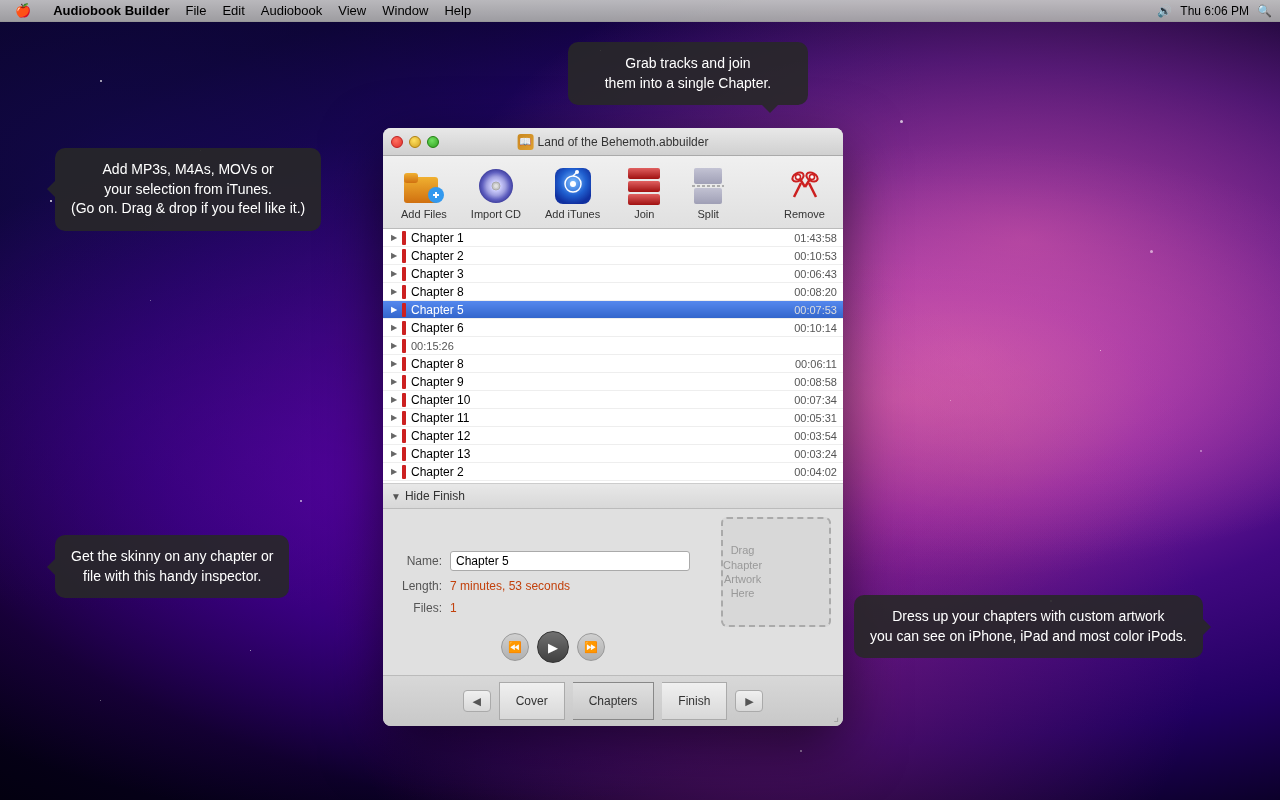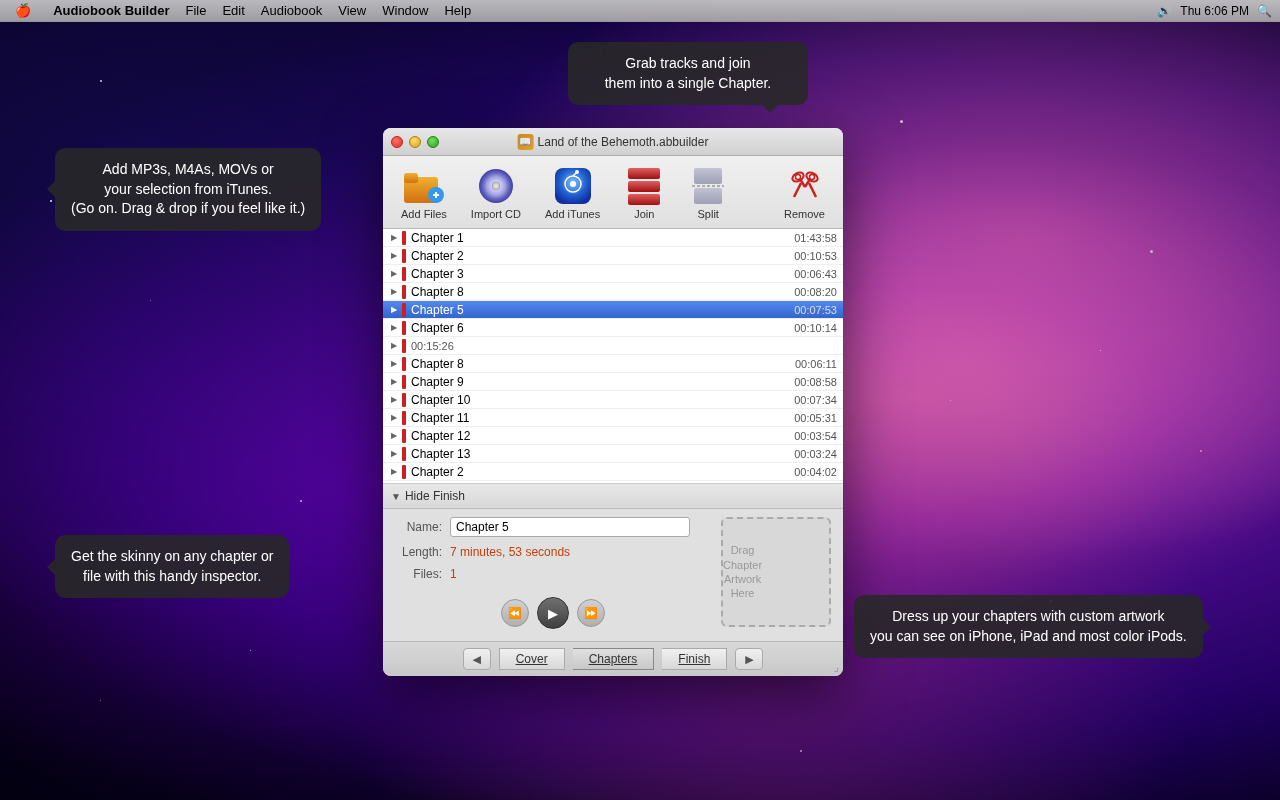--- a/index.html
+++ b/index.html
@@ -281,20 +281,21 @@
       font-size: 10px;
       color: #555;
     }
     .details-body {
       padding: 8px 12px;
       display: flex;
       gap: 10px;
     }
     .details-fields {
       flex: 1;
+      margin-top: 34px;
     }
     .details-row {
       display: flex;
       align-items: center;
       margin-bottom: 8px;
       font-size: 12px;
     }
     .details-label {
       width: 55px;
       color: #555;
@@ -382,30 +383,29 @@
       border: 1px solid #aaa;
       border-radius: 4px;
       cursor: pointer;
       display: flex;
       align-items: center;
       justify-content: center;
       font-size: 11px;
       color: #555;
     }
     .nav-tab {
-      padding: 2px 16px;
+      padding: 18px 16px;
       height: 22px;
       border: 1px solid #aaa;
       cursor: pointer;
       font-size: 12px;
       color: #333;
       display: flex;
       align-items: center;
       background: linear-gradient(to bottom, #f0f0f0, #d8d8d8);
-      text-decoration: underline;
     }
     .nav-tab.active {
       background: linear-gradient(to bottom, #e0e0e0, #c8c8c8);
       font-weight: 500;
       border-color: #888;
     }
     .nav-tab:first-of-type { border-radius: 4px 0 0 4px; }
     .nav-tab:last-of-type { border-radius: 0 4px 4px 0; }
     .nav-tab + .nav-tab { border-left: none; }
 

